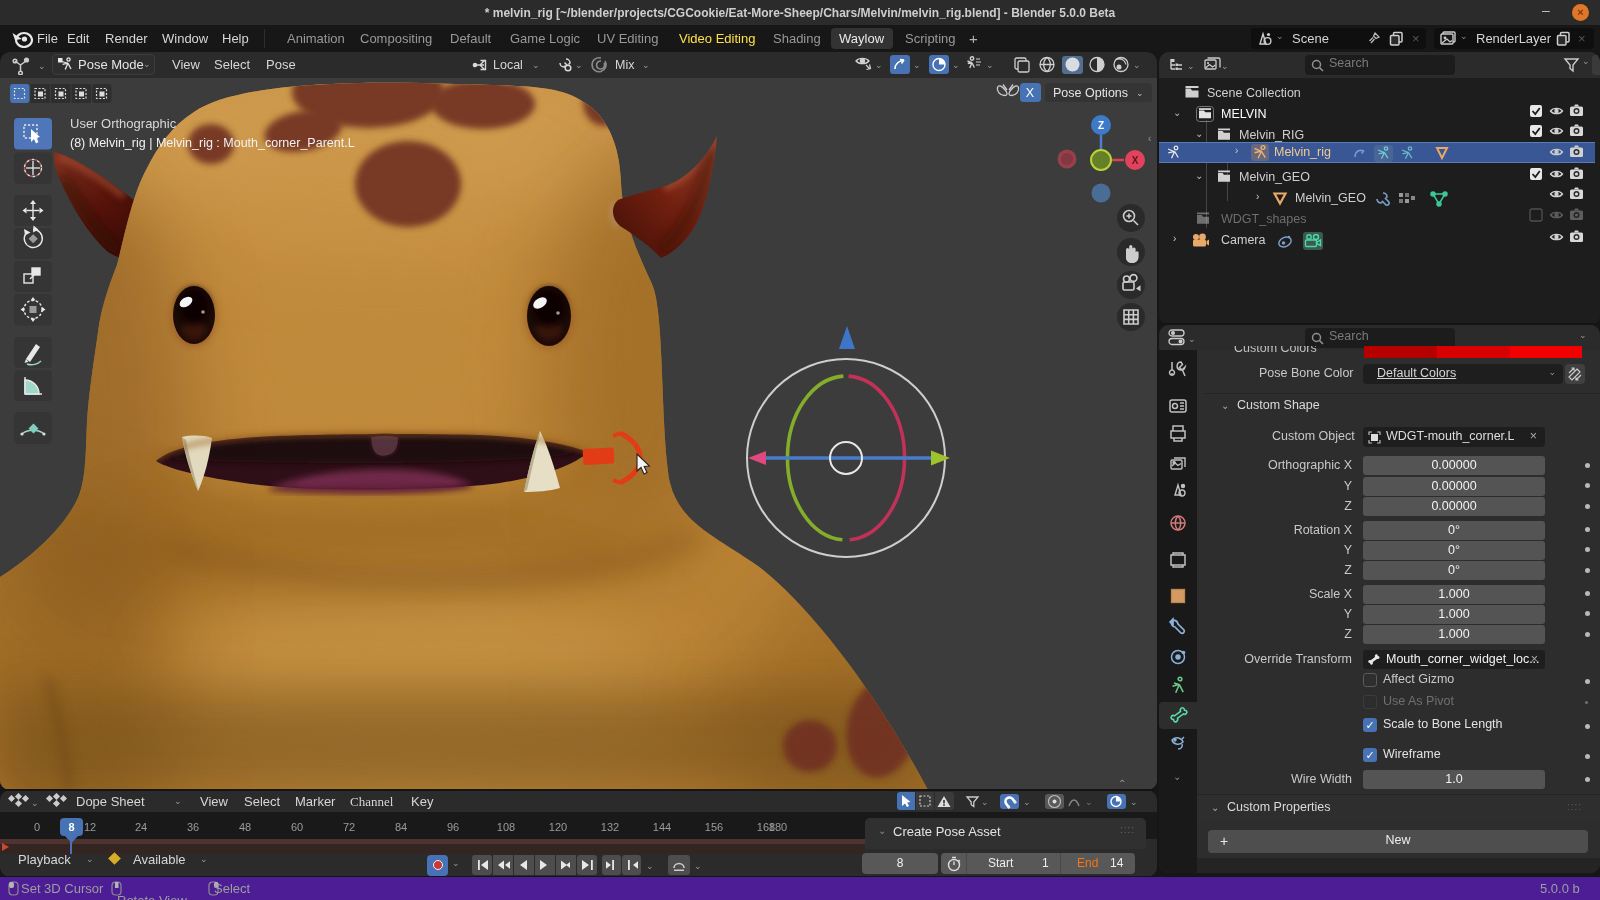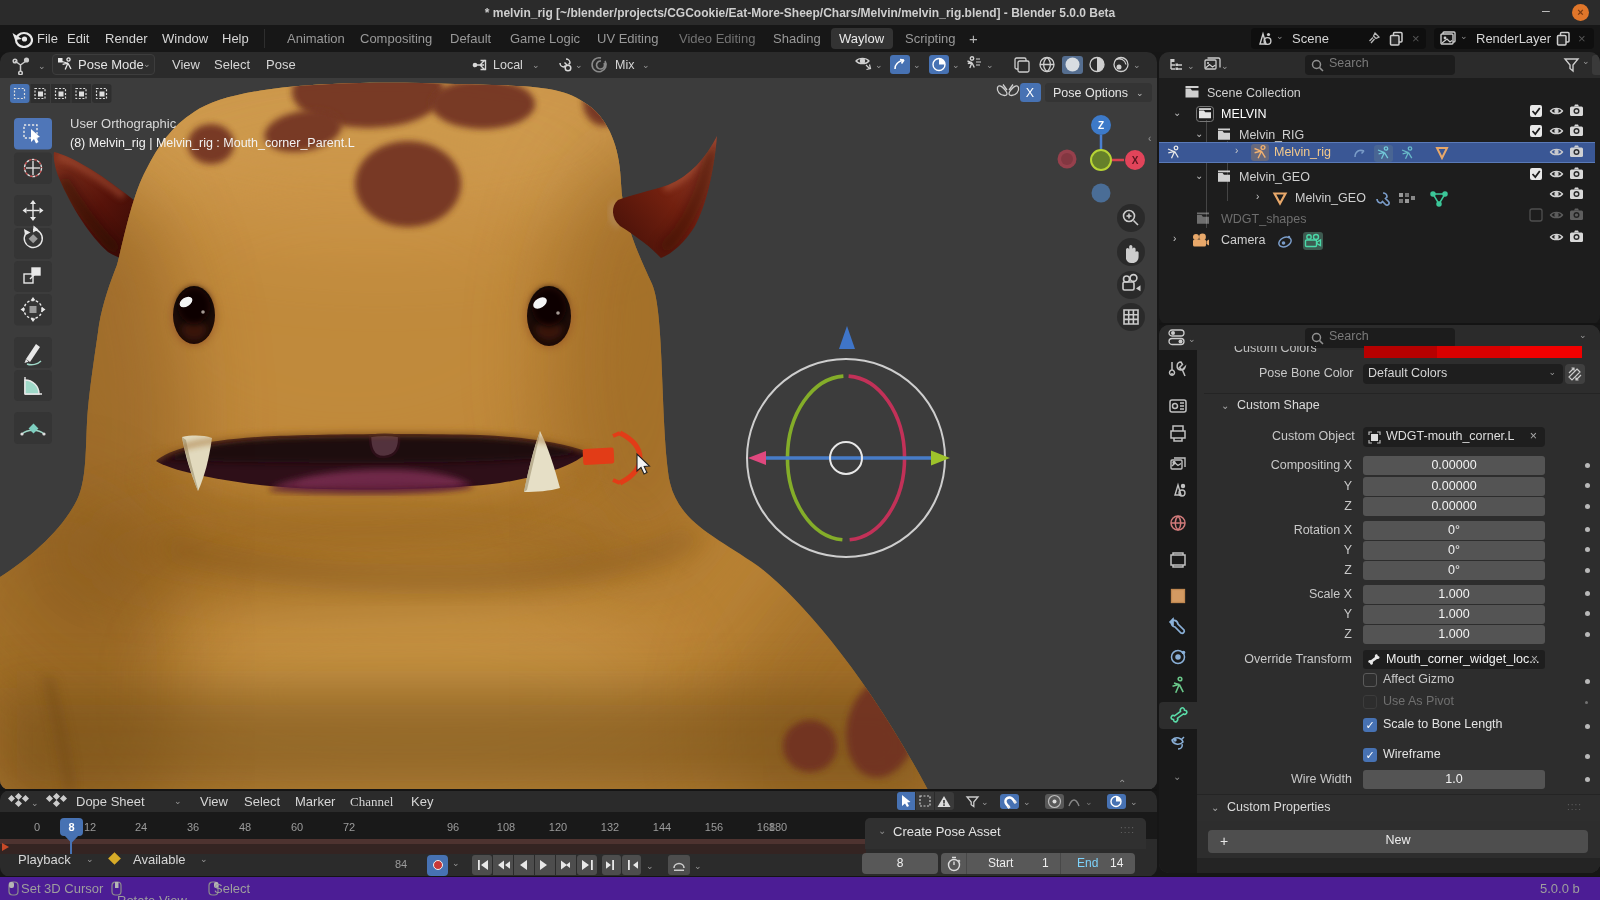--- a/index.html
+++ b/index.html
@@ -27,21 +27,21 @@
     <div class="abs txt" style="left:67px;top:6px;">Edit</div>
     <div class="abs txt" style="left:105px;top:6px;">Render</div>
     <div class="abs txt" style="left:162px;top:6px;">Window</div>
     <div class="abs txt" style="left:222px;top:6px;">Help</div>
     <div class="abs" style="left:264px;top:4px;width:1px;height:19px;background:#2e2e2e;"></div>
     <div class="abs txt" style="left:287px;top:6px;color:#999;text-align:center;">Animation</div>
     <div class="abs txt" style="left:360px;top:6px;color:#999;">Compositing</div>
     <div class="abs txt" style="left:450px;top:6px;color:#999;">Default</div>
     <div class="abs txt" style="left:510px;top:6px;color:#999;">Game Logic</div>
     <div class="abs txt" style="left:597px;top:6px;color:#999;">UV Editing</div>
-    <div class="abs txt" style="left:679px;top:6px;color:#737373;text-align:right;">Video Editing</div>
+    <div class="abs txt" style="left:679px;top:6px;color:#fde047;text-align:right;">Video Editing</div>
     <div class="abs txt" style="left:773px;top:6px;color:#999;">Shading</div>
     <div class="abs" style="left:831px;top:3px;width:62px;height:21px;background:#333333;border-radius:4px;"></div>
     <div class="abs txt" style="left:839px;top:6px;color:#e9e9e9;">Waylow</div>
     <div class="abs txt" style="left:905px;top:6px;color:#999;">Scripting</div>
     <div class="abs txt" style="left:969px;top:5px;color:#b5b5b5;font-size:15px;">+</div>
 
     <div class="abs" style="left:1251px;top:3px;width:175px;height:21px;background:#0f0f0f;border-radius:4px;"></div>
     <svg class="abs" style="left:1255px;top:6px;" width="18" height="15" viewBox="0 0 18 15">
       <path d="M5 13 L8 3 L11 13 Z" fill="none" stroke="#ccc" stroke-width="1.4"></path>
       <circle cx="12.5" cy="10" r="3.4" fill="none" stroke="#ccc" stroke-width="1.4"></circle>
@@ -493,21 +493,21 @@
 
     <div class="abs" style="left:0;top:22px;width:1157px;height:27px;background:#191919;"></div>
     <div class="abs" id="ruler-nums" style="left:0;top:31px;width:1157px;height:14px;color:#9b9b9b;font-size:11px;">
       <span class="abs" style="left:37px;transform:translateX(-50%);">0</span>
       <span class="abs" style="left:90px;transform:translateX(-50%);">12</span>
       <span class="abs" style="left:141px;transform:translateX(-50%);">24</span>
       <span class="abs" style="left:193px;transform:translateX(-50%);">36</span>
       <span class="abs" style="left:245px;transform:translateX(-50%);">48</span>
       <span class="abs" style="left:297px;transform:translateX(-50%);">60</span>
       <span class="abs" style="left:349px;transform:translateX(-50%);">72</span>
-      <span class="abs" style="left:401px;transform:translateX(-50%);margin-top:37px;">84</span>
+      <span class="abs" style="left:401px;transform:translateX(-50%);">84</span>
       <span class="abs" style="left:453px;transform:translateX(-50%);">96</span>
       <span class="abs" style="left:506px;transform:translateX(-50%);">108</span>
       <span class="abs" style="left:558px;transform:translateX(-50%);">120</span>
       <span class="abs" style="left:610px;transform:translateX(-50%);">132</span>
       <span class="abs" style="left:662px;transform:translateX(-50%);">144</span>
       <span class="abs" style="left:714px;transform:translateX(-50%);">156</span>
       <span class="abs" style="left:766px;transform:translateX(-50%);">168</span>
       <span class="abs" style="left:778px;transform:translateX(-50%);text-align:center;">180</span>
     </div>
 
@@ -567,21 +567,21 @@
     <div class="abs" style="left:862px;top:63px;width:76px;height:21px;background:#585858;border-radius:4px;color:#f2f2f2;font-size:12px;text-align:center;line-height:21px;">8</div>
     <div class="abs" style="left:941px;top:63px;width:194px;height:21px;background:#585858;border-radius:4px;"></div>
     <svg class="abs" style="left:946px;top:66px;" width="16" height="16" viewBox="0 0 16 16">
         <circle cx="8" cy="9" r="5.5" fill="none" stroke="#ddd" stroke-width="1.4"></circle>
         <path d="M 8 9 L 8 5.5 M 6 1.5 h 4 M 12.5 4 l 1.5 1.5" stroke="#ddd" stroke-width="1.4" fill="none"></path>
       </svg>
     <div class="abs" style="left:966px;top:63px;width:1px;height:21px;background:#484848;"></div>
     <div class="abs txt" style="left:988px;top:66px;color:#eee;font-size:12px;">Start</div>
     <div class="abs txt" style="left:1042px;top:66px;color:#eee;font-size:12px;">1</div>
     <div class="abs" style="left:1060px;top:63px;width:1px;height:21px;background:#484848;"></div>
-    <div class="abs txt" style="left:1077px;top:66px;color:#7dd3fc;font-size:12px;">End</div>
+    <div class="abs txt" style="left:1077px;top:66px;color:#f97316;font-size:12px;">End</div>
     <div class="abs txt" style="left:1110px;top:66px;color:#eee;font-size:12px;">14</div>
   </div>
 
   <div class="abs" id="outliner" style="left:1159px;top:52px;width:441px;height:273px;background:#1f1f1f;border-radius:10px;overflow:hidden;font-size:12.5px;color:#cfcfcf;">
 
     <div class="abs" style="left:0;top:0;width:441px;height:26px;background:#2b2b2b;"></div>
     <svg class="abs" style="left:8px;top:4px;" width="60" height="18" viewBox="0 0 60 18">
       <g stroke="#ccc" stroke-width="1.4" fill="none">
           <path d="M 4 3 v 10"></path>
           <rect x="4" y="3" width="3.5" height="3" fill="#ccc" stroke="none"></rect>
@@ -862,21 +862,21 @@
 
     <div class="abs" style="left:38px;top:25px;width:403px;height:523px;background:#2d2d2d;"></div>
 
     <div class="abs" style="left:75px;top:16px;color:#c0c0c0;clip-path:inset(5px 0 0 0);">Custom Colors</div>
     <div class="abs" style="left:205px;top:21px;width:73px;height:12px;background:#b60000;"></div>
     <div class="abs" style="left:278px;top:21px;width:73px;height:12px;background:#d80000;"></div>
     <div class="abs" style="left:351px;top:21px;width:72px;height:12px;background:#f20000;"></div>
 
     <div class="abs" style="left:100px;top:41px;">Pose Bone Color</div>
     <div class="abs" style="left:204px;top:39px;width:200px;height:20px;background:#1e1e1e;border-radius:4px;color:#d6d6d6;">
-        <span style="position:absolute;left:5px;top:2px;">Default Colors</span>
+        <span style="position:absolute;left:14px;top:2px;text-decoration:underline;">Default Colors</span>
         <span style="position:absolute;right:7px;top:3px;font-size:9px;color:#999;">⌄</span>
       </div>
     <div class="abs" style="left:406px;top:39px;width:20px;height:20px;background:#404040;border-radius:4px;"></div>
     <svg class="abs" style="left:409px;top:42px;" width="14" height="14" viewBox="0 0 14 14">
         <path d="M 1 6 l 5 -5 M 3.5 1 h 2.5 v 2.5 M 13 8 l -5 5 M 10.5 13 h -2.5 v -2.5 M 9 2 l 3 3 l -8 8 l -3 -3 z" stroke="#ccc" stroke-width="1.2" fill="none"></path>
       </svg>
 
     <div class="abs" style="left:45px;top:68px;width:396px;height:1px;background:#242424;"></div>
     <div class="abs" style="left:62px;top:75px;color:#aaa;font-size:10px;">⌄</div>
     <div class="abs" style="left:78px;top:73px;color:#dadada;">Custom Shape</div>
@@ -890,21 +890,21 @@
       <span style="position:absolute;left:23px;top:2px;">WDGT-mouth_corner.L</span>
       <span style="position:absolute;right:8px;top:2px;color:#aaa;">×</span>
     </div>
 
     <style>
       .pf { position:absolute; left:204px; width:182px; height:19px; background:#545454; border-radius:3px; color:#f2f2f2; text-align:center; line-height:19px; font-size:12.5px; }
       .pl { position:absolute; width:160px; left:33px; text-align:right; line-height:19px; }
       .dot { position:absolute; left:426px; width:5px; height:5px; border-radius:50%; background:#b8b8b8; }
       .cb { position:absolute; left:204px; width:14px; height:14px; border-radius:3px; }
     </style>
-    <div class="pl" style="top:131px;">Compositing X</div>
+    <div class="pl" style="top:131px;">Orthographic X</div>
       <div class="pf" style="top:131px;">0.00000</div>
       <div class="dot" style="top:138px;"></div>
     <div class="pl" style="top:151.5px;">Y</div>
       <div class="pf" style="top:151.5px;">0.00000</div>
       <div class="dot" style="top:158px;"></div>
     <div class="pl" style="top:172px;">Z</div>
       <div class="pf" style="top:172px;">0.00000</div>
       <div class="dot" style="top:179px;"></div>
     <div class="pl" style="top:195.5px;">Rotation X</div>
       <div class="pf" style="top:195.5px;">0°</div>

